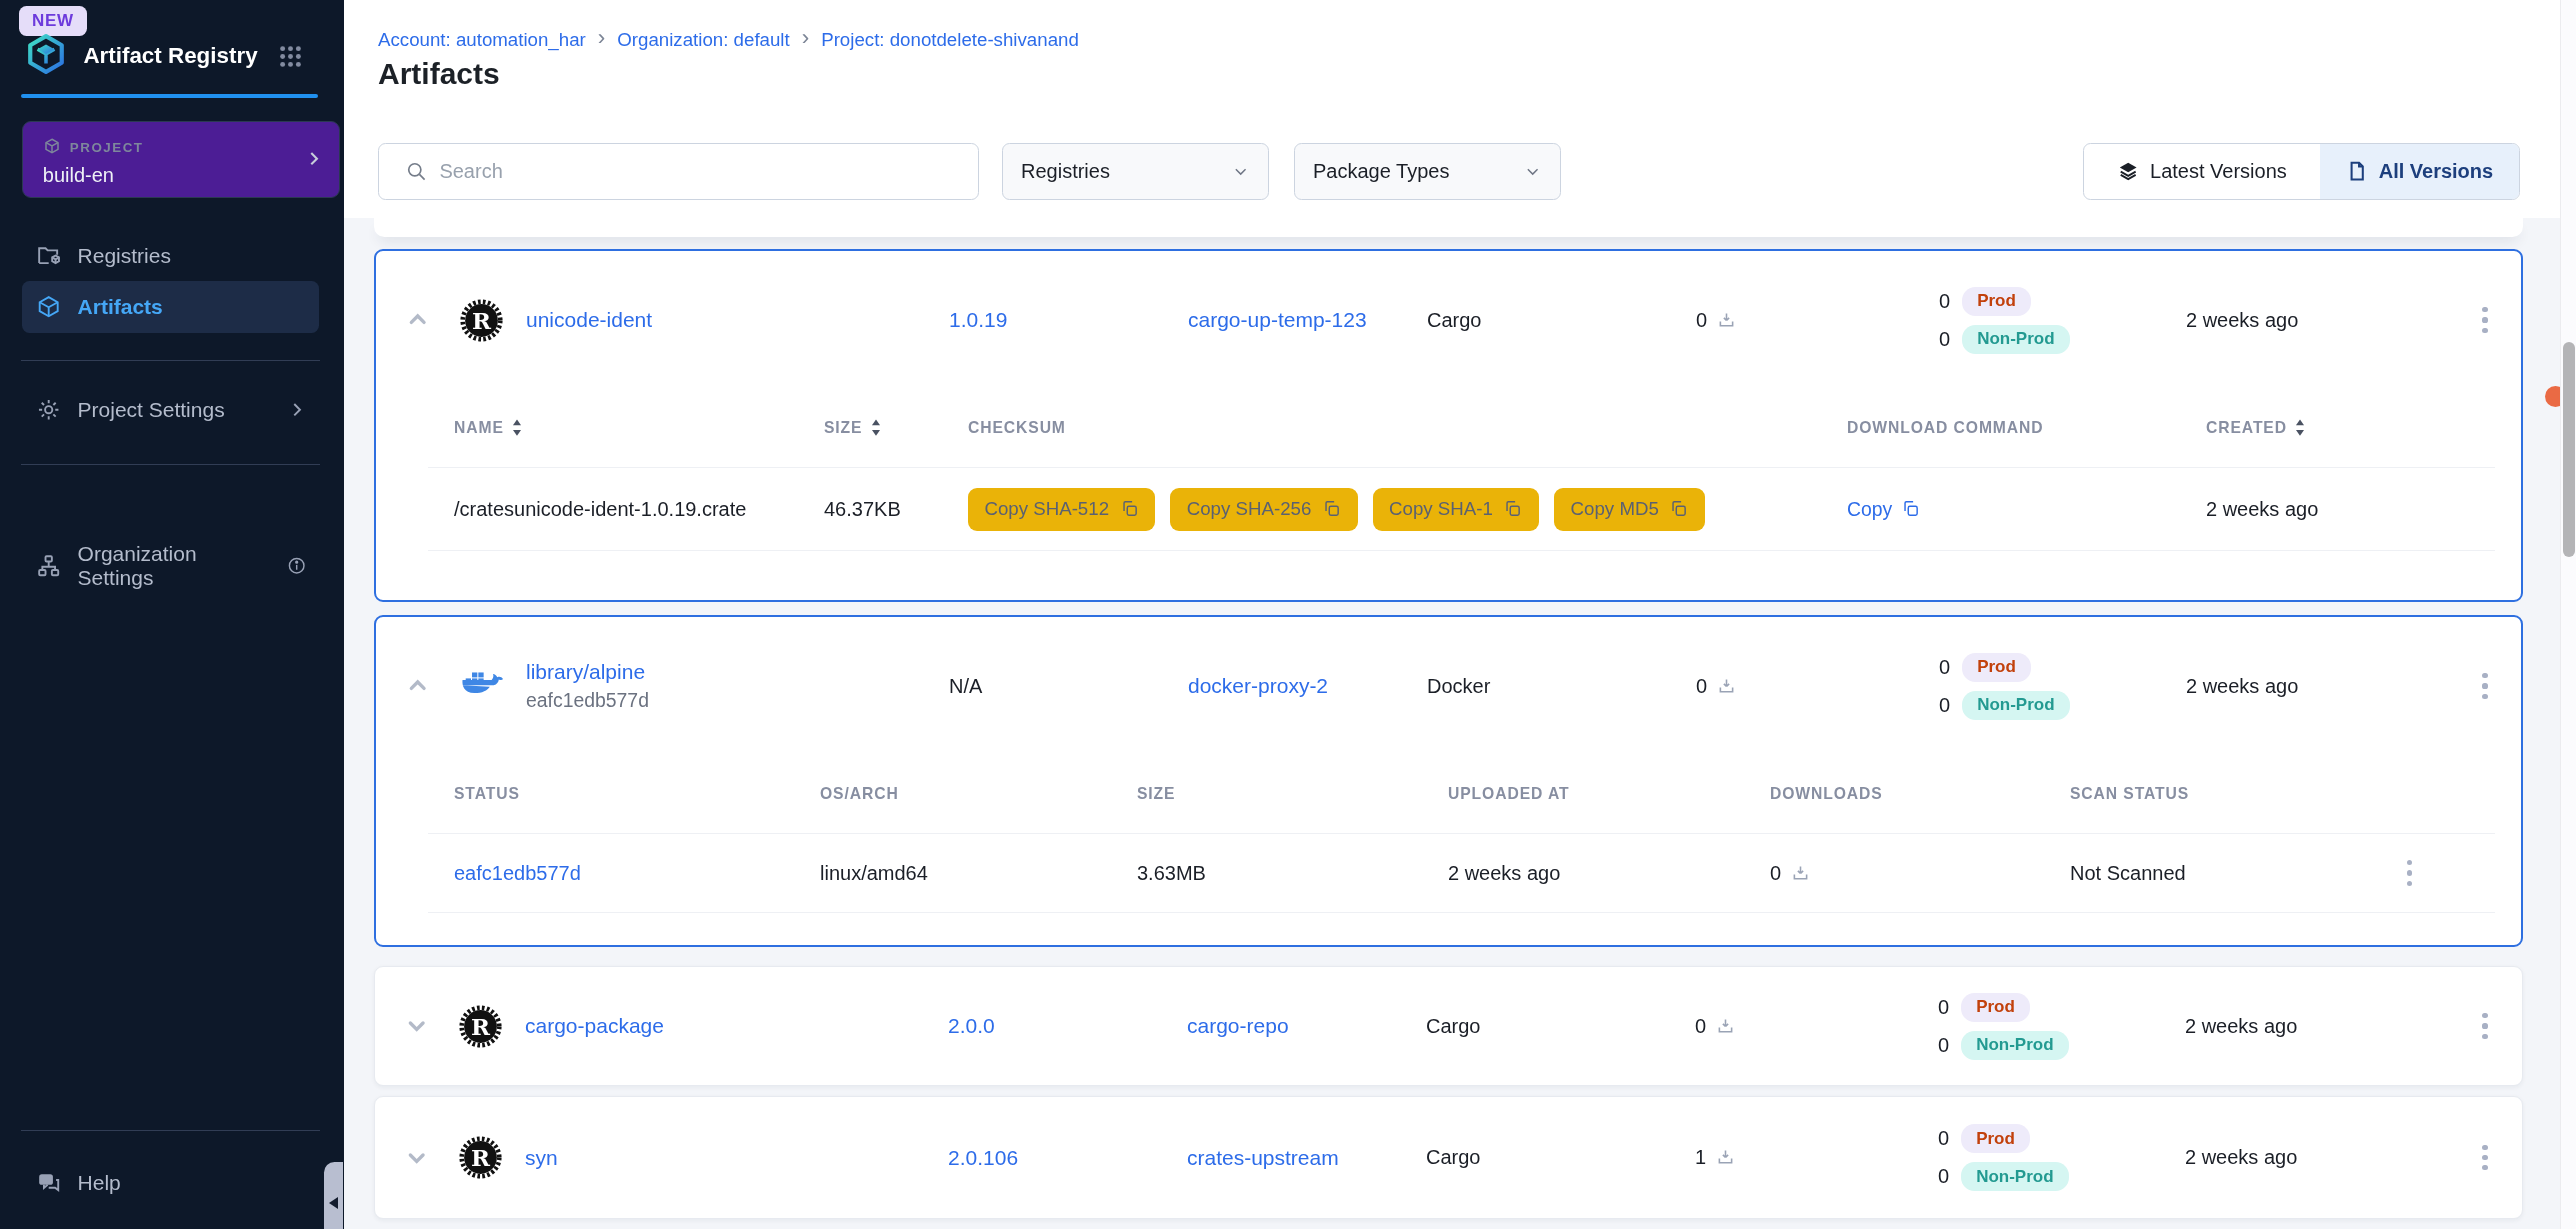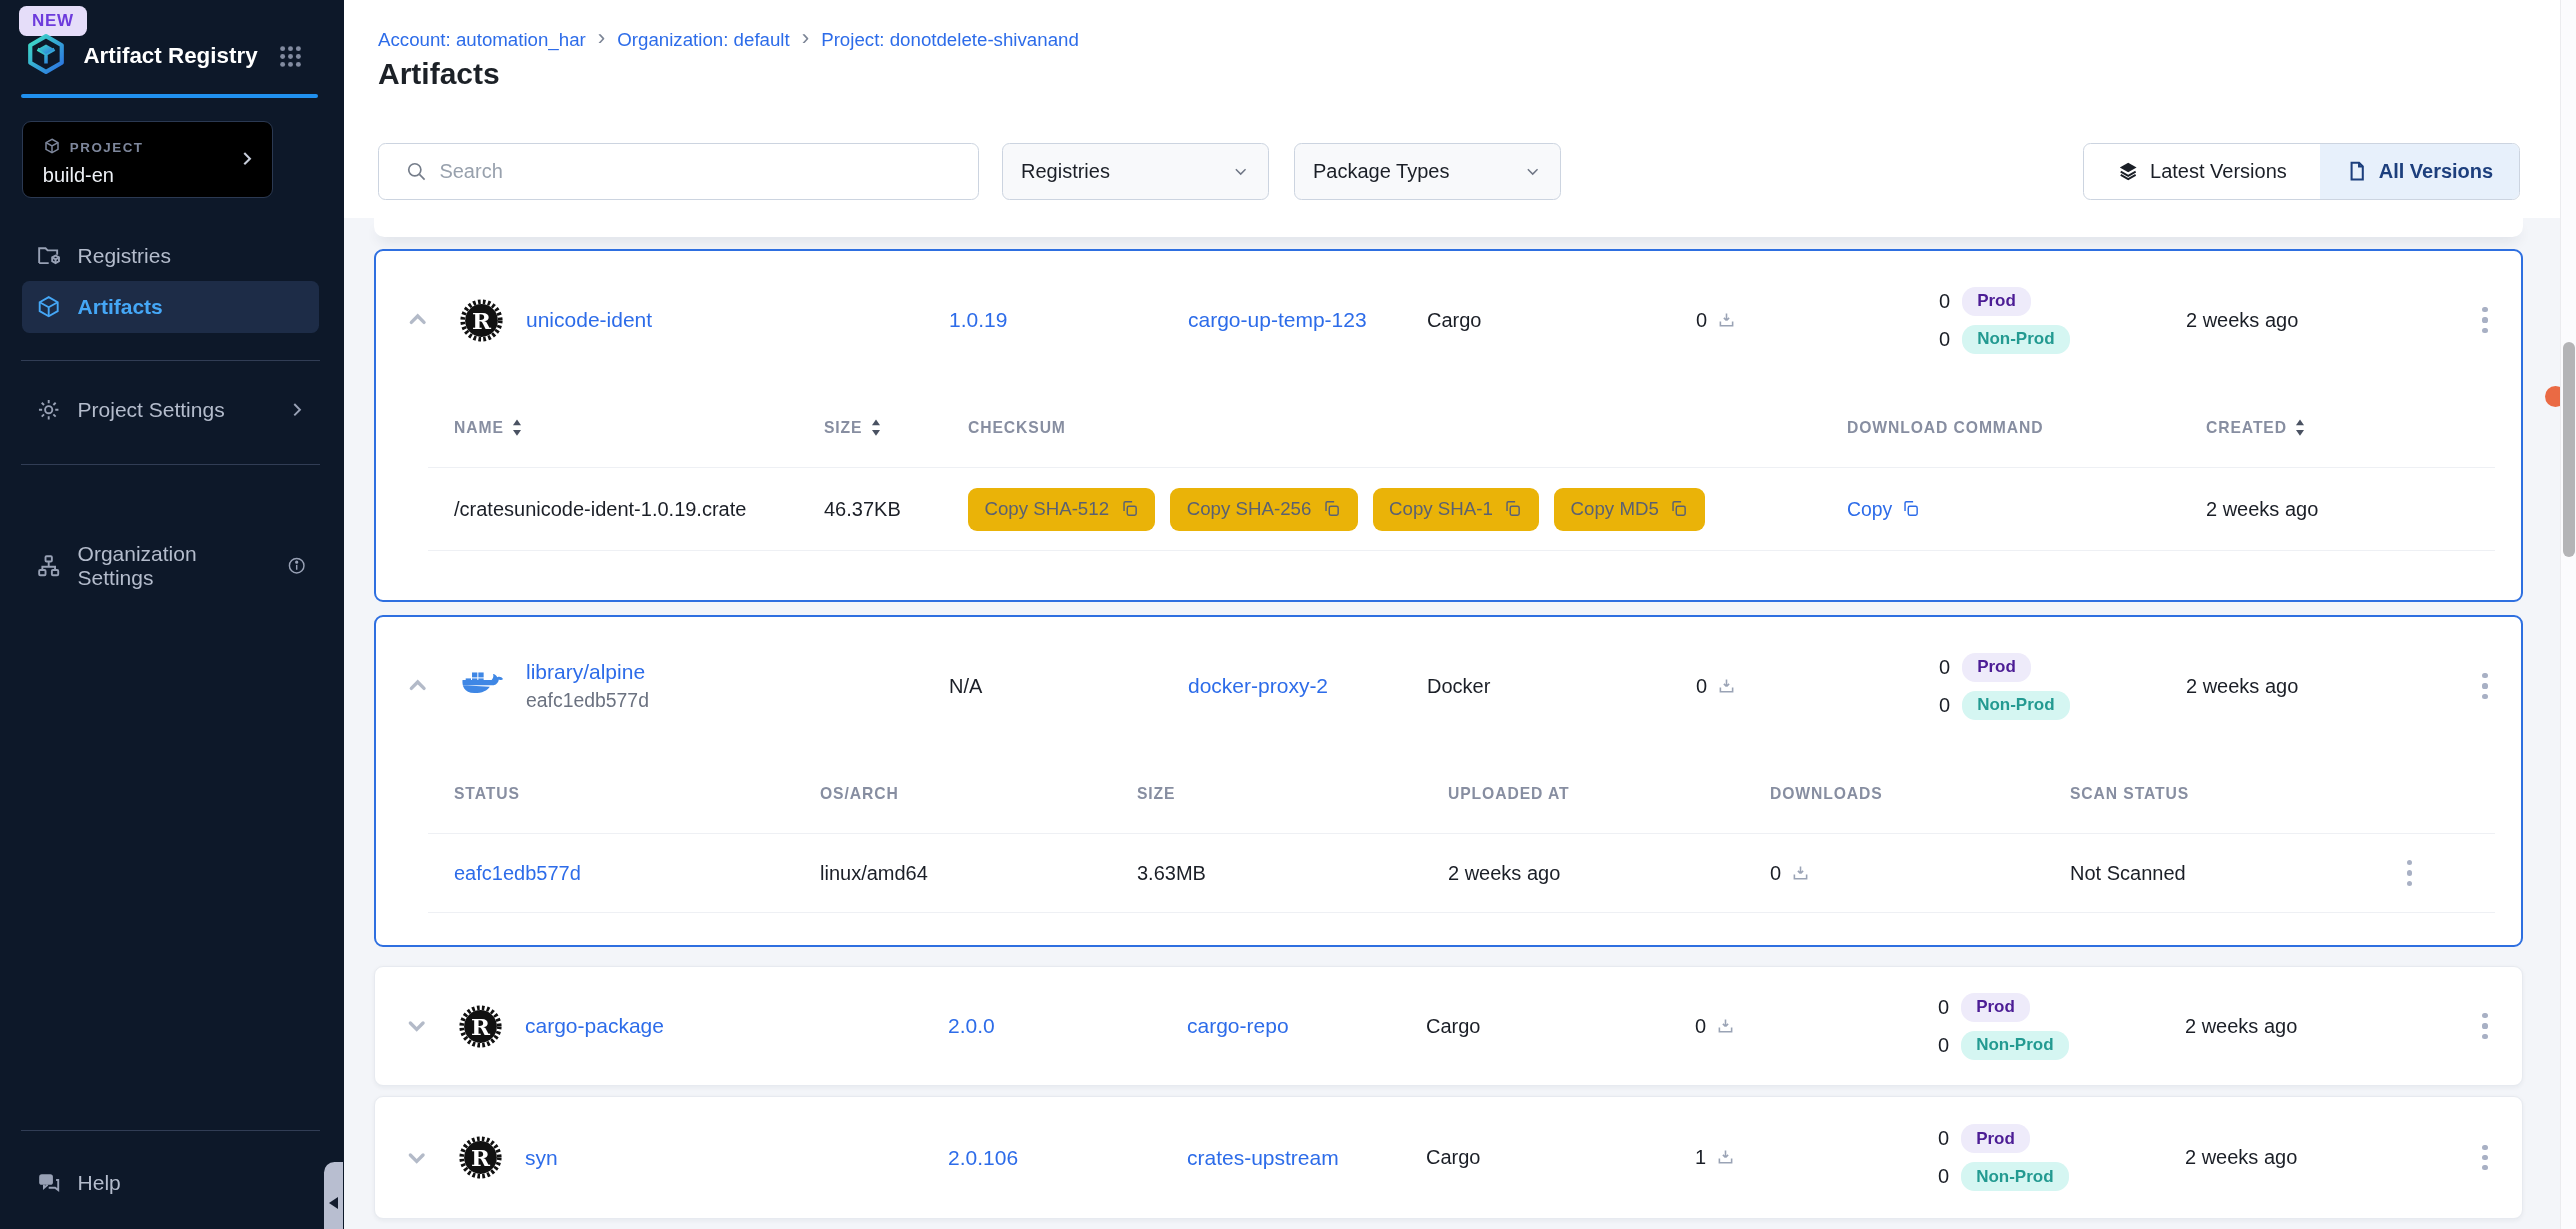--- a/index.html
+++ b/index.html
@@ -8,22 +8,22 @@
 
   
   .sidebar { position:absolute; left:0; top:0; width:344px; height:1230px; background:#0d1829; z-index:10; }
   .new-badge { position:absolute; left:19.4px; top:6px; background:#e5ddf9; color:#6d3bdc;
     font-size:17px; font-weight:bold; letter-spacing:0.7px; padding:5.2px 12.7px; border-radius:7.5px; }
   .brand { position:absolute; left:25px; top:33px; display:flex; align-items:center; gap:16.4px; }
   .brand-title { color:#ffffff; font-size:22.4px; font-weight:bold; white-space:nowrap; }
   .grid-btn { position:absolute; left:275px; top:43px; width:31px; height:27px; color:#828ba0; cursor:pointer; }
   .brand-line { position:absolute; left:21px; top:94px; width:297px; height:3.7px; background:#2090ef; border-radius:2.2px; }
 
-  .project-card { position:absolute; left:22.4px; top:121px; width:251px; height:77px;
-    background:#000000; border:1.5px solid #2b3952; border-radius:9px; padding:15px 19.4px; cursor:pointer; }
+  .project-card { position:absolute; left:22.4px; top:121px; width:318px; height:77px;
+    background:#4c1d95; border:1.5px solid #2b3952; border-radius:9px; padding:15px 19.4px; cursor:pointer; }
   .pc-top { display:flex; align-items:center; gap:9px; color:#7e879c; }
   .pc-label { font-size:13.4px; font-weight:bold; letter-spacing:1.5px; }
   .pc-name { margin-top:6px; color:#eef1f6; font-size:20px; }
   .pc-chev { position:absolute; right:16.4px; top:27px; width:19.4px; height:19.4px; color:#c7cdda; }
 
   .nav-item { position:absolute; left:22.4px; width:297px; height:52px; display:flex; align-items:center;
     gap:16.4px; padding:0 13.4px; color:#b4bccc; font-size:21px; border-radius:7.5px; cursor:pointer; }
   .nav-item .nicon { width:25.4px; height:25.4px; flex:0 0 25.4px; color:#98a1b5; }
   .nav-item.active { background:#1d2c47; color:#45a7f6; font-weight:bold; }
   .nav-item.active .nicon { color:#45a7f6; }
@@ -82,21 +82,21 @@
   .c-exp svg { width:25.4px; height:25.4px; }
   .c-icon svg { width:43px; height:43px; display:block; }
   .link { color:#2d6ce9; text-decoration:none; cursor:pointer; font-size:21px; }
   .name-stack { display:flex; flex-direction:column; gap:4.5px; }
   .name-sub { color:#6b7280; font-size:19.4px; }
   .c-dl { display:flex; align-items:center; gap:9px; }
   .dl-icon { width:21px; height:21px; color:#9aa3b5; }
   .env-col { display:flex; flex-direction:column; gap:9px; }
   .env-line { display:flex; align-items:center; gap:12px; }
   .pill { font-size:17px; font-weight:bold; padding:4.5px 15px; border-radius:13.4px; }
-  .pill-prod { background:#eeebfa; color:#4c1d95; }
+  .pill-prod { background:#eeebfa; color:#c2410c; }
   .pill-nonprod { background:#d5f6f2; color:#239a91; }
   .kebab { display:flex; flex-direction:column; gap:5.2px; align-items:center; cursor:pointer; padding:7.5px; }
   .kebab i { width:5.2px; height:5.2px; border-radius:50%; background:#a8b0c4; }
 
   .sub-head { display:grid; align-items:center; height:78px; font-size:15.7px; font-weight:bold;
     letter-spacing:0.9px; color:#878ea1; }
   .sub-row { display:grid; align-items:center; font-size:20px; }
   .grid-cargo { padding-left:78px; padding-right:30px; grid-template-columns:370px 144px 879px 359px 1fr; }
   .grid-docker { padding-left:78px; padding-right:30px; grid-template-columns:366px 317px 311px 322px 300px 329px 1fr; }
   .card0 .sub-row { height:82px; }

